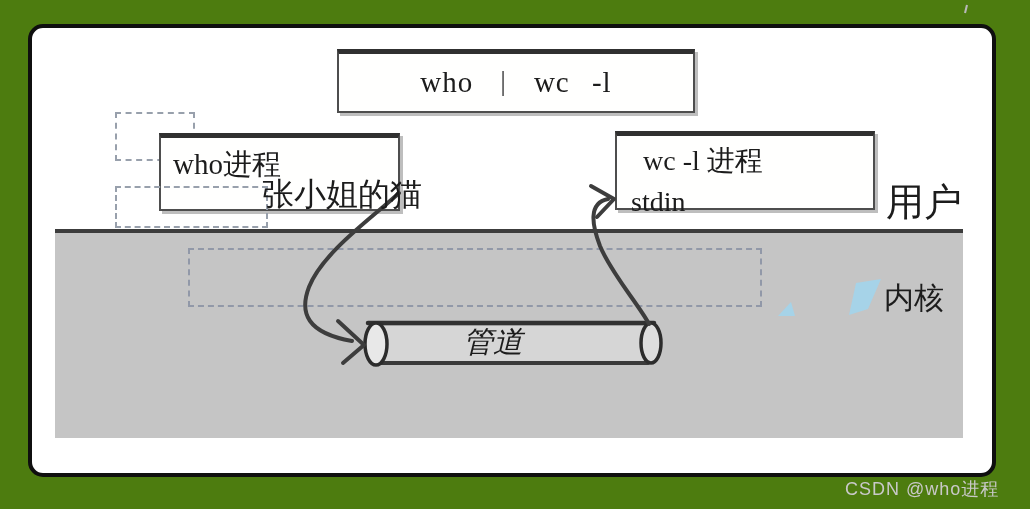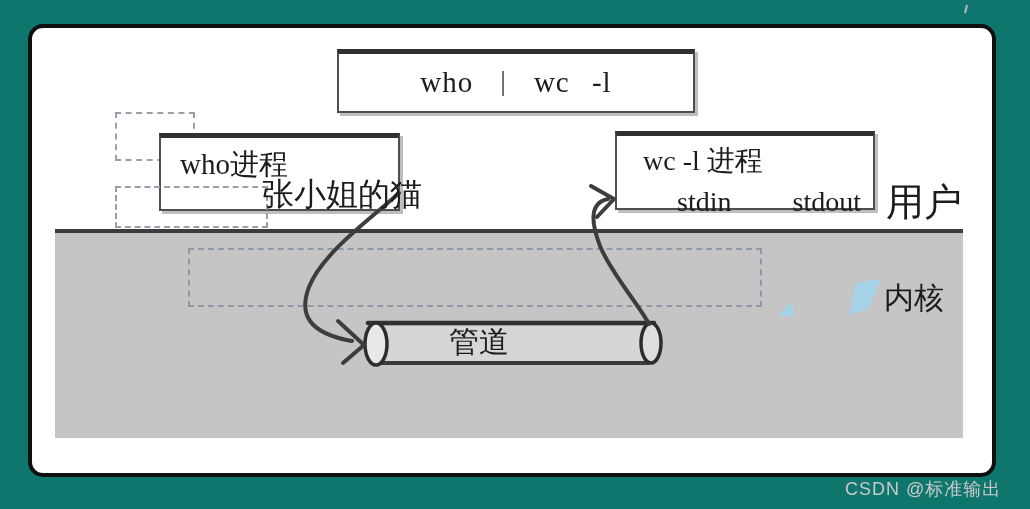--- a/index.html
+++ b/index.html
@@ -1,17 +1,17 @@
 <!DOCTYPE html>
 <html><head>
 <meta charset="utf-8">
 <style>
   html,body{margin:0;padding:0;background:#ffffff;}
   .stage{
-    position:relative;width:1030px;height:509px;background:#0f766e;overflow:hidden;
+    position:relative;width:1030px;height:509px;background:#4d7c0f;overflow:hidden;
     font-family:"Liberation Serif","DejaVu Serif",serif;color:#1c1c1c;
   }
   .frame{
     position:absolute;box-sizing:border-box;left:28px;top:24px;width:968px;height:453px;
     border:4px solid #0f0f0f;border-radius:15px;background:#ffffff;z-index:0;
   }
   .kernel-region{
     position:absolute;left:55px;top:229px;width:908px;height:209px;
     background:#c5c5c5;border-top:4px solid #3c3c3c;box-sizing:border-box;z-index:1;
   }
@@ -22,27 +22,27 @@
   .sbox{
     position:absolute;background:#fffffe;box-sizing:border-box;
     border:2px solid #4e4e4e;border-top:5px solid #303030;
     box-shadow:3px 3px 0 rgba(70,70,70,0.35);z-index:3;
   }
   .cmd-box{left:337px;top:49px;width:358px;height:64px;display:flex;align-items:center;justify-content:center;gap:27px;}
   .cmd-box .t{font-size:29px;letter-spacing:1px;}
   .cmd-box .sep{color:#3a3a3a;font-size:28px;transform:translateY(-2px);}
   .cmd-box .wcl{word-spacing:14px;}
   .who-box{left:159px;top:133px;width:241px;height:78px;}
-  .wc-box{left:615px;top:131px;width:260px;height:79px;padding:4px 12px 0 14px;}
+  .wc-box{left:615px;top:131px;width:260px;height:79px;padding:4px 28px 0 14px;}
   .wc-title{font-size:28px;margin:2px 0 6px 12px;white-space:nowrap;}
-  .wc-io{display:flex;justify-content:space-between;font-size:28px;margin-left:46px;}
+  .wc-io{display:flex;justify-content:space-between;font-size:28px;}
   .lbl{position:absolute;white-space:nowrap;z-index:6;line-height:1;}
-  .who-label{left:173px;top:150px;font-size:29px;margin-left:7px;}
+  .who-label{left:173px;top:150px;font-size:29px;}
   .stdout-label{left:262px;top:178px;font-size:32px;}
-  .pipe-label{left:449px;top:327px;font-size:30px;z-index:6;}
+  .pipe-label{left:463px;top:327px;font-size:30px;z-index:6;font-style:italic;}
   .user-label{left:886px;top:183px;font-size:38px;z-index:3;}
   .kernel-label{left:884px;top:283px;font-size:30px;z-index:6;text-align:center;}
   .shapes{position:absolute;left:0;top:0;width:1030px;height:509px;z-index:5;pointer-events:none;}
   .watermark{
     position:absolute;left:845px;top:477px;font-size:18px;color:#c9c9c9;z-index:7;
     font-family:"Liberation Sans","DejaVu Sans",sans-serif;letter-spacing:1px;white-space:nowrap;
   }
 </style>
 </head>
 <body>
@@ -64,21 +64,20 @@
 
   <div class="sbox who-box"></div>
   <div class="lbl who-label">who进程</div>
 
   <div class="dashed dashed-mid"></div>
 
   <div class="sbox wc-box">
     <div class="wc-title">wc -l 进程</div>
     <div class="wc-io">
       <span>stdin</span>
-      <span>stdout</span>
     </div>
   </div>
 
   <div class="lbl user-label">用户</div>
   <div class="lbl kernel-label">内核</div>
 
   <svg class="shapes" viewBox="0 0 1030 509">
 
     <g>
       <rect x="372" y="326" width="280" height="36" fill="#d6d6d6" stroke="none"></rect>
@@ -102,15 +101,15 @@
       <polygon points="849,315 856,283 881,279 868,309"></polygon>
       <polygon points="778,316 791,302 795,316"></polygon>
     </g>
 
     <path d="M967 5 L965 13" stroke="#b8b8b8" stroke-width="2" fill="none"></path>
   </svg>
 
   <div class="lbl stdout-label">张小姐的猫</div>
   <div class="lbl pipe-label">管道</div>
 
-  <div class="watermark">CSDN @标准输出</div>
+  <div class="watermark">CSDN @who进程</div>
 
 </div>
 
 </body></html>

